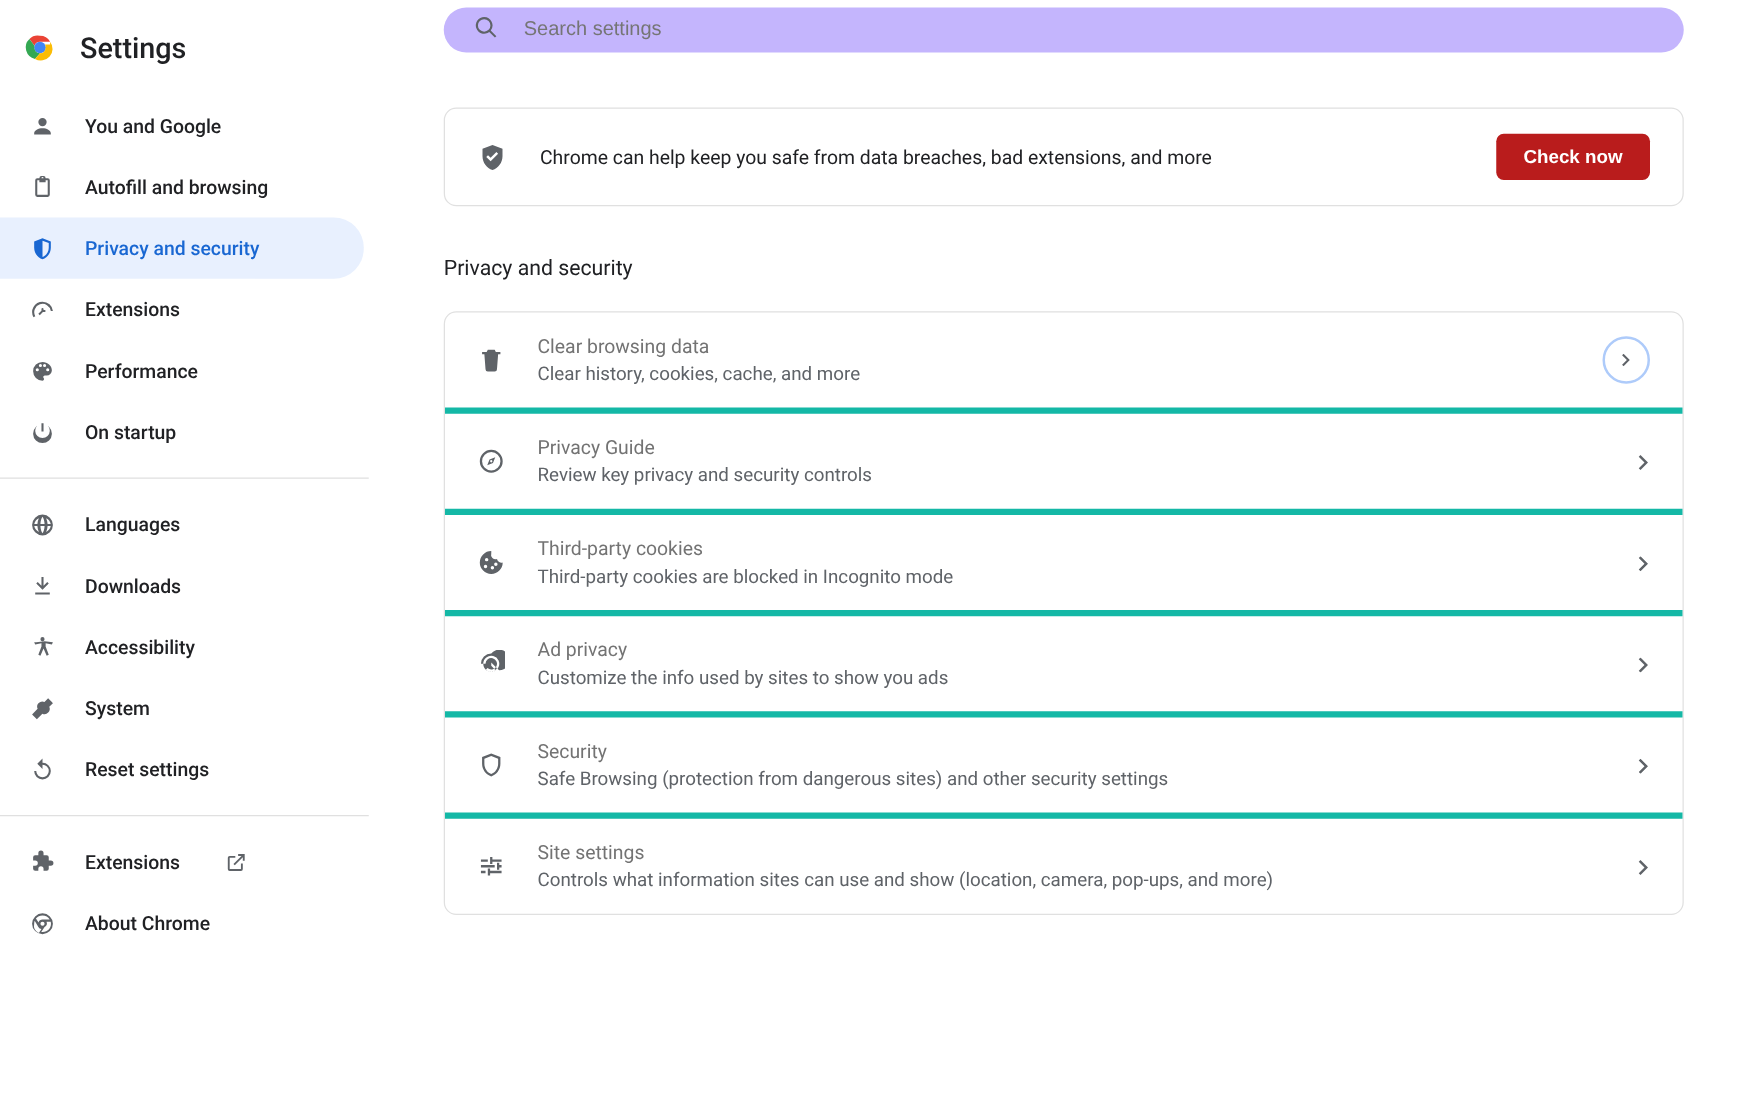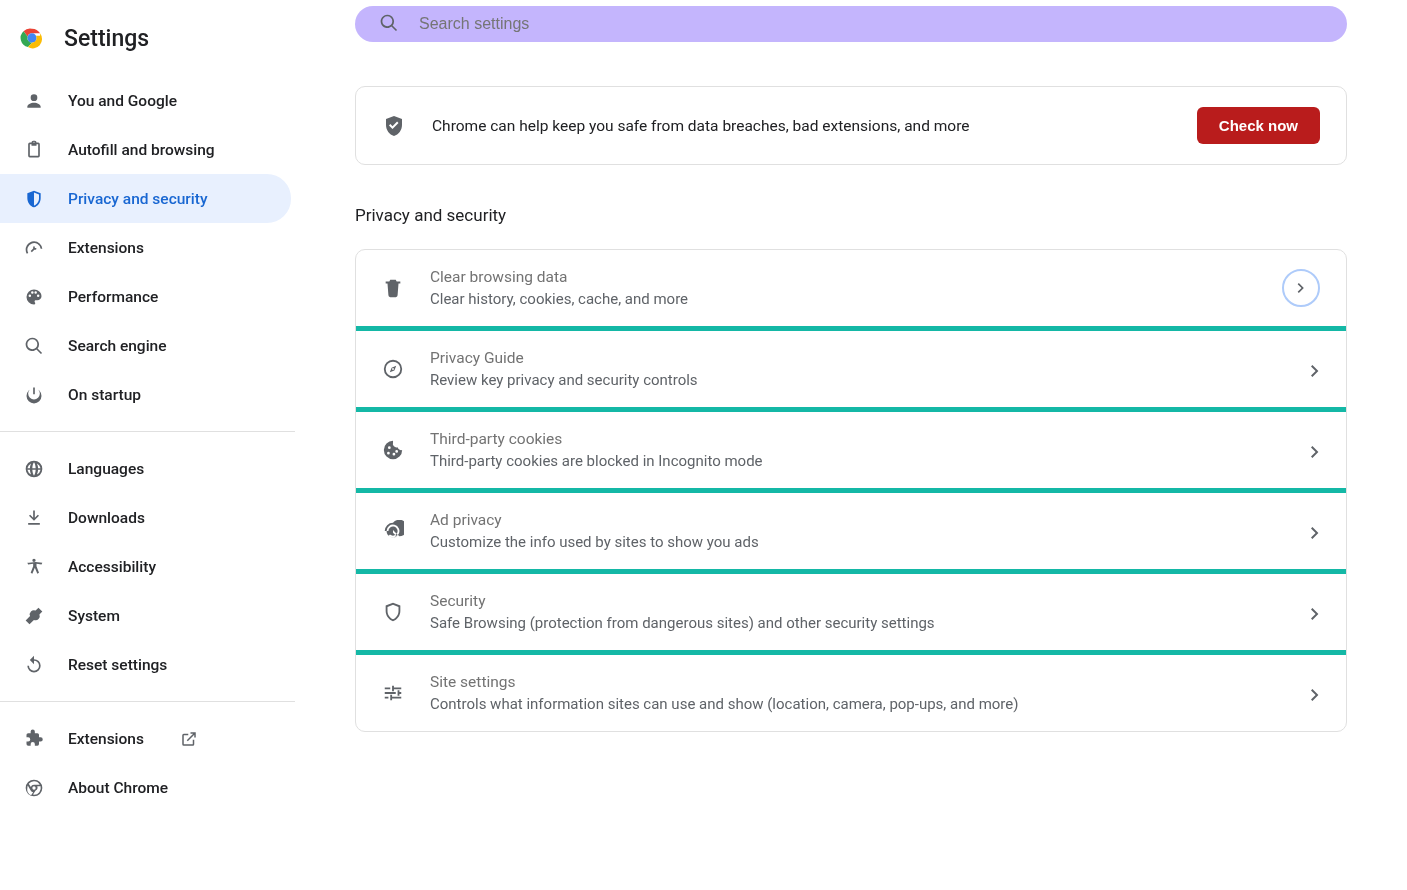--- a/index.html
+++ b/index.html
@@ -234,28 +234,20 @@
       <span class="icon">
           <svg viewBox="0 0 24 24">
             <path d="M12 3a9 9 0 0 0 0 18c1 0 1.5-.7 1.5-1.5 0-.4-.2-.8-.4-1-.3-.3-.4-.7-.4-1 0-.8.7-1.5 1.5-1.5H16a5 5 0 0 0 5-5c0-4.4-4-8-9-8zM7 12a1.5 1.5 0 1 1 0-3 1.5 1.5 0 0 1 0 3zm3-4a1.5 1.5 0 1 1 0-3 1.5 1.5 0 0 1 0 3zm4 0a1.5 1.5 0 1 1 0-3 1.5 1.5 0 0 1 0 3zm3 4a1.5 1.5 0 1 1 0-3 1.5 1.5 0 0 1 0 3z"></path>
           </svg>
         </span>
       <span class="label">Performance</span>
     </div>
     <div class="sidebar-item">
       <span class="icon">
           <svg viewBox="0 0 24 24">
-            <path d="M10 2a8 8 0 1 0 4.9 14.3l5.4 5.4 1.4-1.4-5.4-5.4A8 8 0 0 0 10 2zm0 2a6 6 0 1 1 0 12 6 6 0 0 1 0-12z"></path>
-          </svg>
-        </span>
-      <span class="label">Search engine</span>
-    </div>
-    <div class="sidebar-item">
-      <span class="icon">
-          <svg viewBox="0 0 24 24">
             <path d="M12 3v8h0V3zm-1 0h2v8h-2V3zm-4.2 2.6-1.4 1.4A9 9 0 1 0 18.6 7l-1.4-1.4A7 7 0 1 1 6.8 5.6z"></path>
           </svg>
         </span>
       <span class="label">On startup</span>
     </div>
 
     <div class="sidebar-divider"></div>
 
     <div class="sidebar-item">
       <span class="icon">

